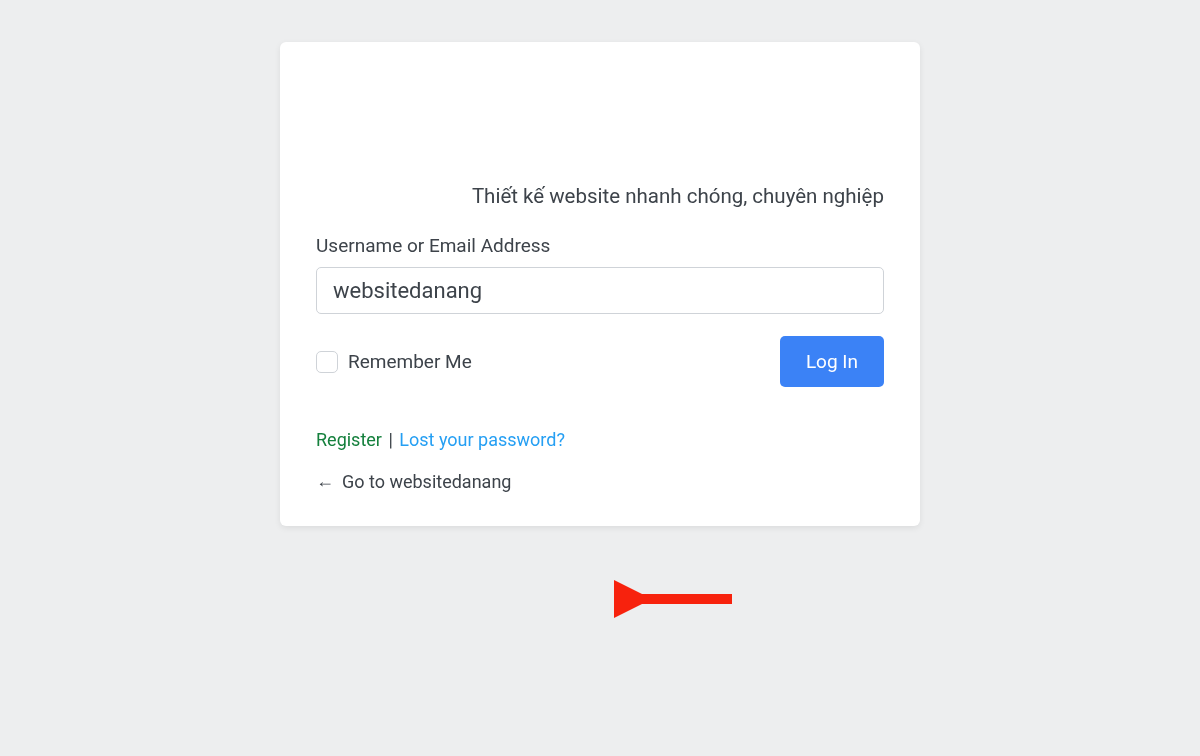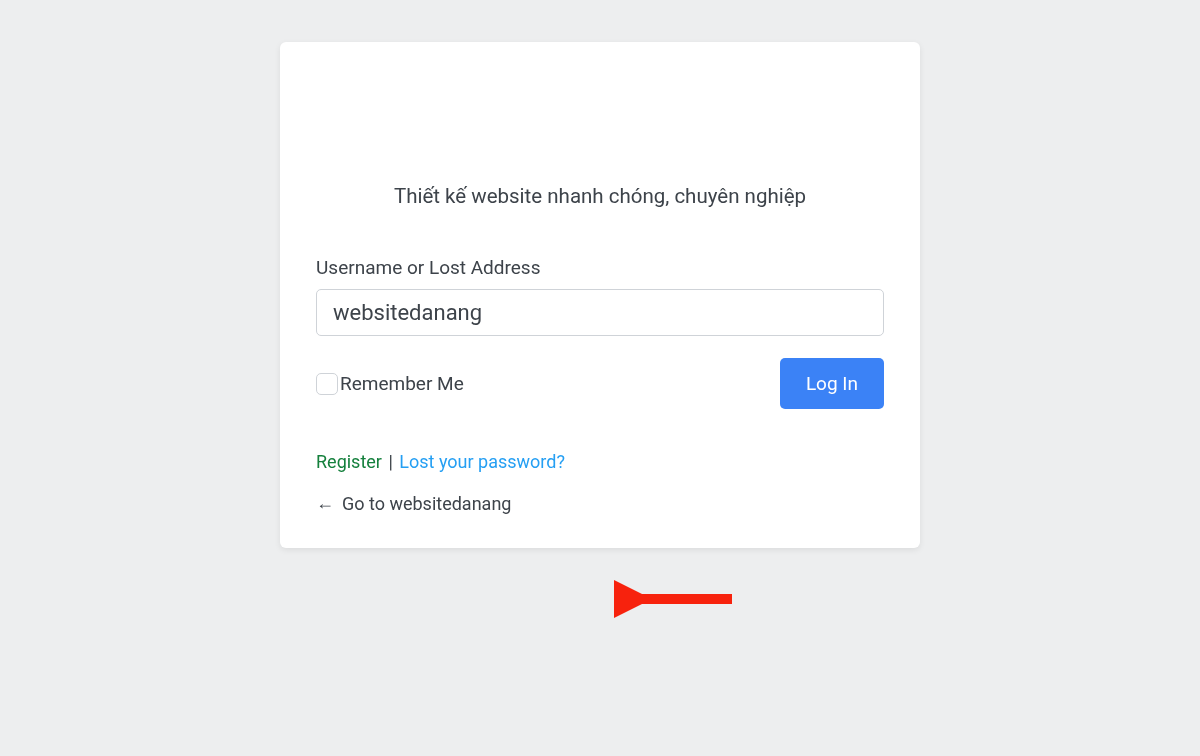--- a/index.html
+++ b/index.html
@@ -15,26 +15,26 @@
     }
     .login-card {
       width: 640px;
       background: #ffffff;
       border-radius: 6px;
       box-shadow: 0 2px 6px rgba(0,0,0,0.08);
       padding: 60px 36px 34px 36px;
       position: relative;
     }
     .tagline {
-      text-align: center;
+      text-align: right;
       color: #3d434a;
       font-size: 20.5px;
       font-weight: 400;
       margin-top: 82px;
-      margin-bottom: 48px;
+      margin-bottom: 26px;
     }
     .field-label {
       display: block;
       color: #3d434a;
       font-size: 19px;
       font-weight: 400;
       margin-bottom: 10px;
     }
     .text-input {
       width: 100%;
@@ -66,21 +66,21 @@
     .eye-btn svg { width: 24px; height: 24px; }
     .row {
       display: flex;
       align-items: center;
       justify-content: space-between;
       margin-bottom: 42px;
     }
     .remember {
       display: flex;
       align-items: center;
-      gap: 2px;
+      gap: 10px;
       cursor: pointer;
     }
     .checkbox {
       width: 22px;
       height: 22px;
       border: 1px solid #cfd3d8;
       border-radius: 5px;
       background: #ffffff;
       flex-shrink: 0;
     }
@@ -124,21 +124,21 @@
     }
   </style>
 </head>
 <body>
 
 <div class="login-card">
 
   <div class="tagline">Thiết kế website nhanh chóng, chuyên nghiệp</div>
 
   <div class="group">
-    <label class="field-label">Username or Lost Address</label>
+    <label class="field-label">Username or Email Address</label>
     <input type="text" class="text-input" value="websitedanang" style="">
   </div>
 
 
   <div class="row">
     <label class="remember">
       <span class="checkbox"></span>
       <span class="remember-label">Remember Me</span>
     </label>
     <button class="login-btn">Log In</button>

